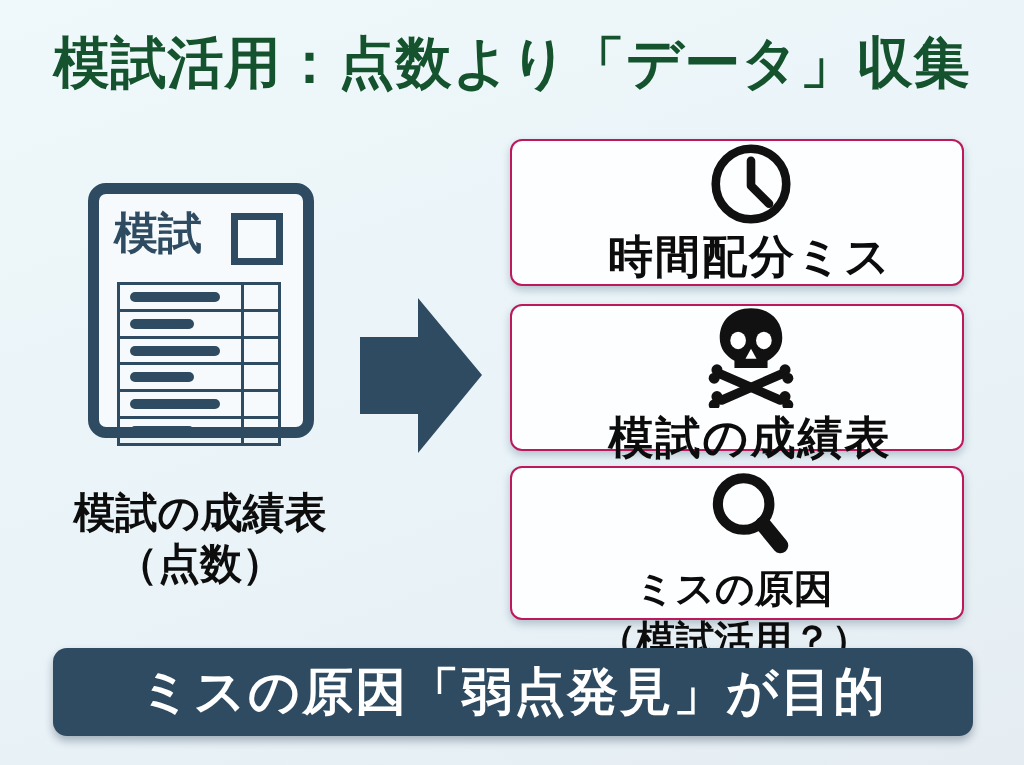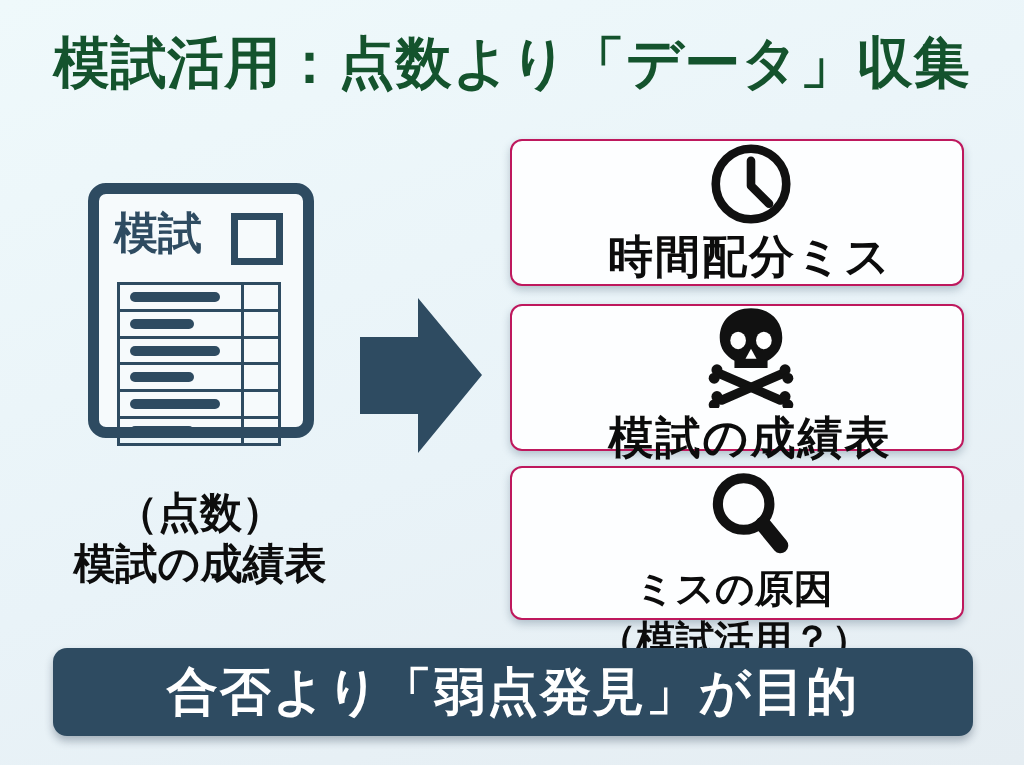--- a/index.html
+++ b/index.html
@@ -79,22 +79,22 @@
     <div class="doc-row">
         <span class="bar long"></span>
       </div>
     <div class="doc-row">
         <span class="bar short"></span>
       </div>
   </div>
 </div>
 
 <div class="caption">
+  <div>模試の成績表</div>
   <div>（点数）</div>
-  <div>模試の成績表</div>
 </div>
 
 <svg class="arrow" width="125" height="160" viewBox="0 0 125 160">
   <polygon points="0,41 58,41 58,2 122,79 58,157 58,118 0,118" fill="#2e4b61"></polygon>
 </svg>
 
 <div class="rbox rbox-1">
   <svg class="icon" width="86" height="86" viewBox="0 0 100 100">
     <circle cx="50" cy="50" r="41" fill="none" stroke="#111" stroke-width="10"></circle>
     <path d="M50,23 L50,52 L71,73" fill="none" stroke="#111" stroke-width="10" stroke-linecap="round" stroke-linejoin="round"></path>
@@ -127,14 +127,14 @@
     <circle cx="42" cy="39" r="28" fill="none" stroke="#111" stroke-width="11"></circle>
     <line x1="63" y1="61" x2="82" y2="84" stroke="#111" stroke-width="17" stroke-linecap="round"></line>
   </svg>
   <span class="label3">
     <div>ミスの原因</div>
     <div>（模試活用？）</div>
   </span>
 </div>
 
 <div class="banner">
-  <span class="banner-text">合否より「弱点発見」が目的</span>
+  <span class="banner-text">ミスの原因「弱点発見」が目的</span>
 </div>
 
 </body></html>

